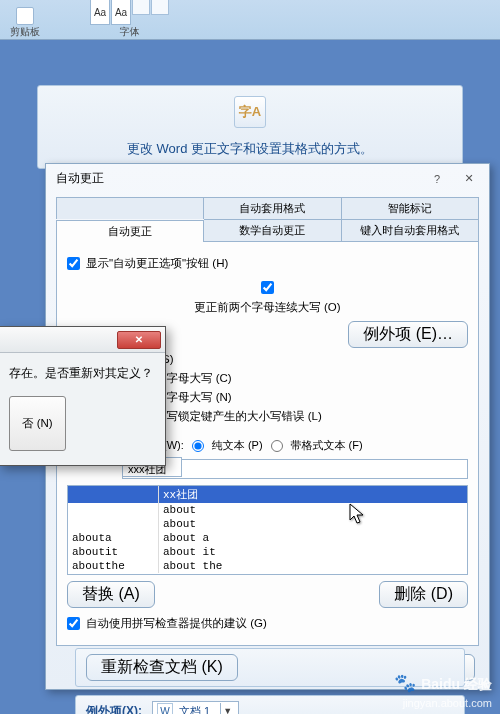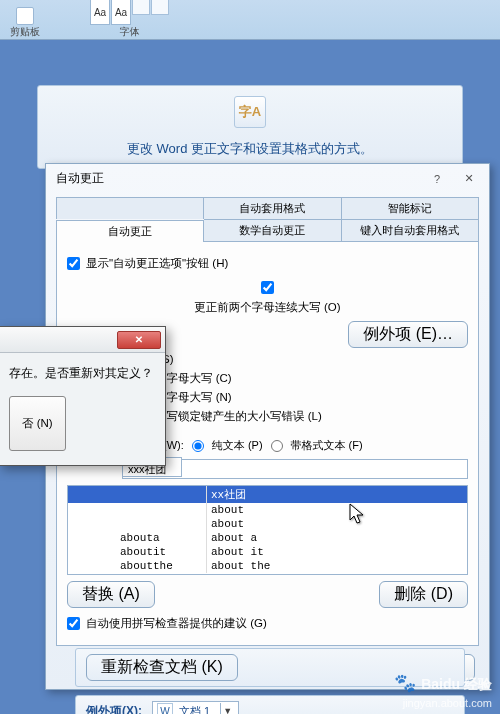--- a/index.html
+++ b/index.html
@@ -36,21 +36,21 @@
     .chk { width: 13px; height: 13px; }
     .exc-btn { margin-left: auto; }
     
     .replace-sec { margin-top: 14px; }
     .replace-row { display: flex; align-items: center; gap: 8px; font-size: 11px; margin: 4px 0;}
     .radio { width: 12px; height: 12px; }
     .input-box { border: 1px solid #9bb5d0; background: #fff; height: 20px; padding: 2px 5px; font-size: 11px; }
     
     .list { border: 1px solid #9bb5d0; background: #fff; margin-top: 6px; height: 90px; overflow-y: auto; font-family: "Courier New", monospace; font-size: 11px;}
     .list-row { display: flex; }
-    .list-cell-l { width: 90px; padding: 1px 4px; overflow: hidden; margin-left: 48px;}
+    .list-cell-l { width: 90px; padding: 1px 4px; overflow: hidden;}
     .list-cell-r { flex: 1; padding: 1px 4px; border-left: 1px solid #ddd;}
     .list-row.sel { background: #3366cc; color: #fff; }
     
     .btn { background: linear-gradient(#fdfdfd, #e6ecf2); border: 1px solid #8ba8c5; border-radius: 6px; padding: 2px 14px; font-size: 16px; min-width: 70px; text-align: center;}
     
     .action-btns { display: flex; justify-content: space-between; gap: 18px; margin-top: 6px;}
     .dialog-footer { display: flex; justify-content: flex-end; gap: 8px; padding: 8px 14px; }
     
     .confirm-dlg { position: absolute; left: -2px; top: 326px; width: 168px; background: #f0f3f5; border: 1px solid #555; box-shadow: 4px 4px 10px rgba(0,0,0,0.35); z-index: 5;}
     .confirm-hdr { background: linear-gradient(#fafafa, #e5e9ec); height: 26px; display: flex; justify-content: flex-end; align-items: center; padding: 0 4px; border-bottom: 1px solid #b8c0c8;}

